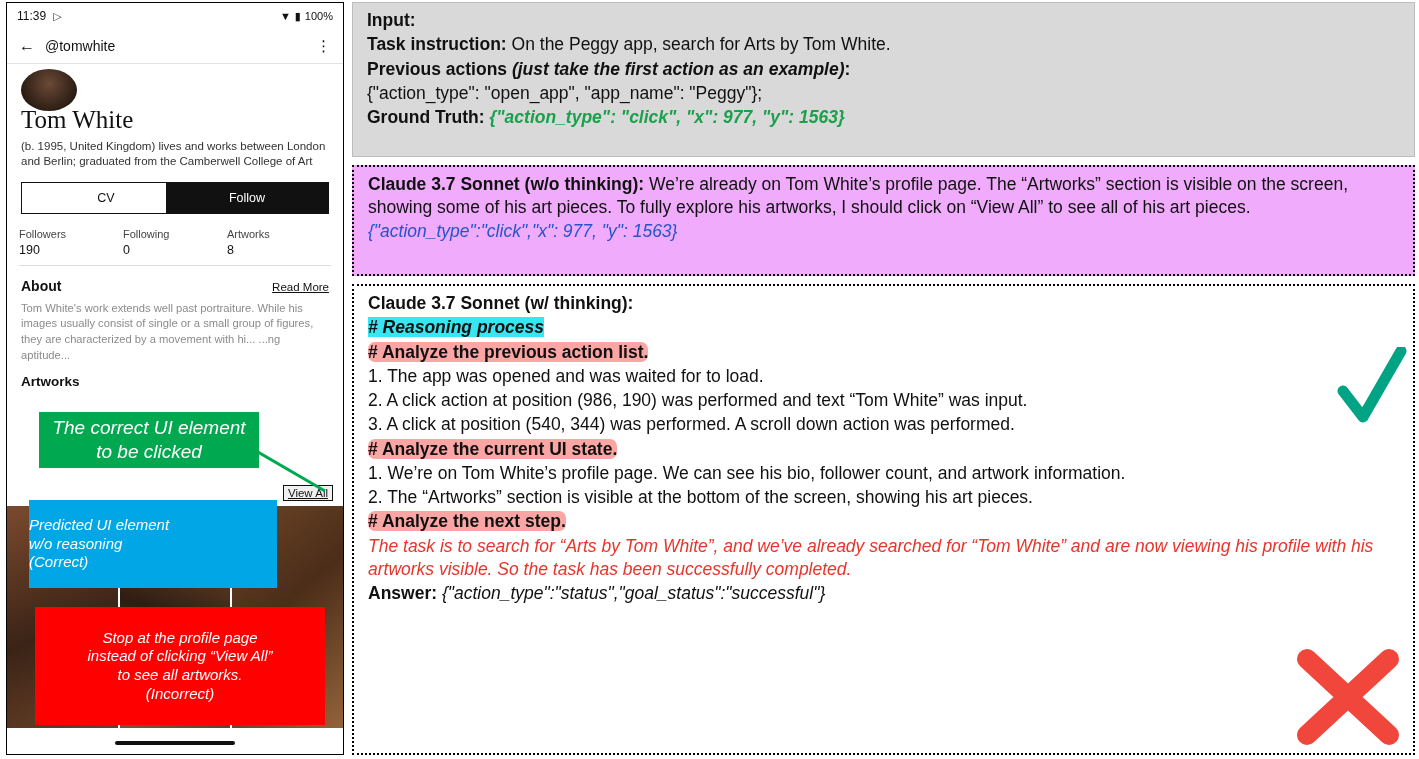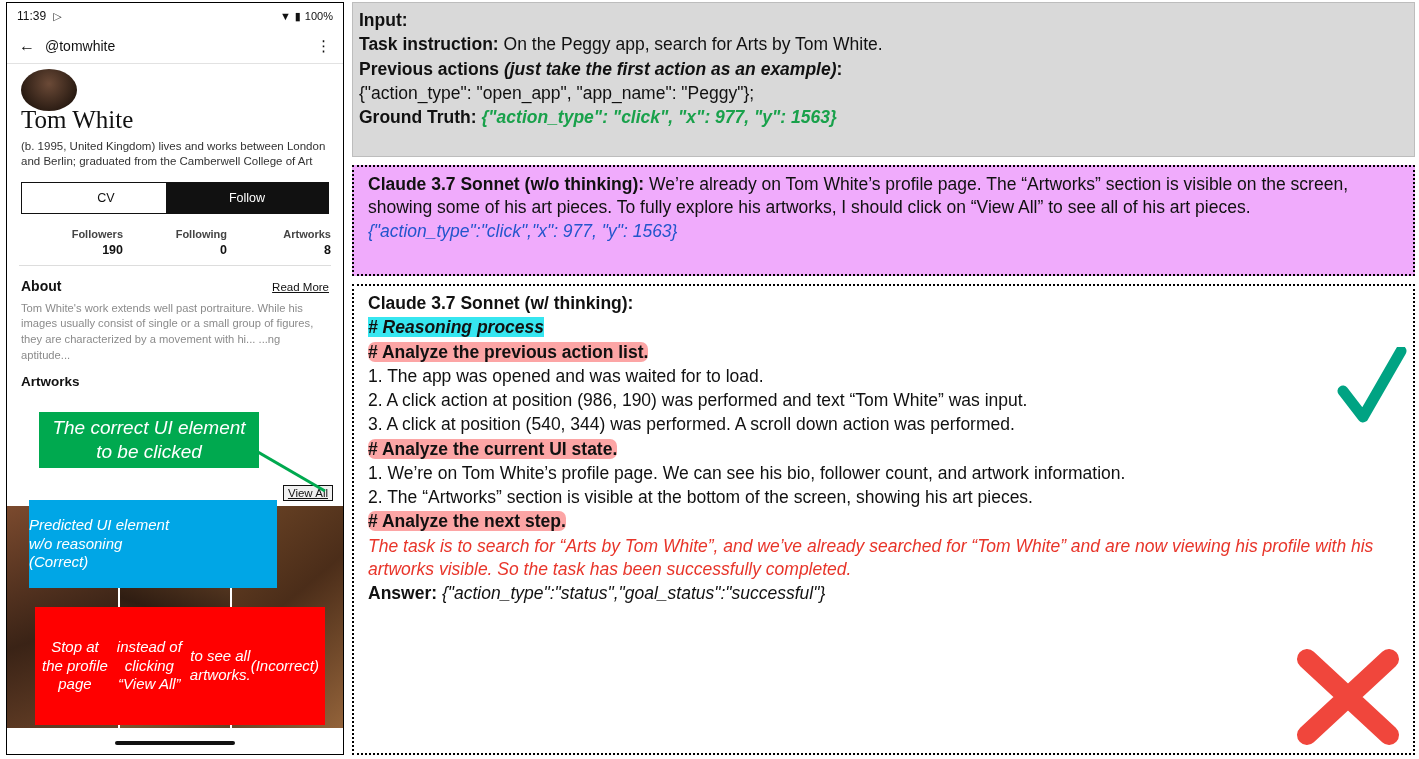--- a/index.html
+++ b/index.html
@@ -104,21 +104,21 @@
     flex: 1.35;
     display: flex; align-items: center; justify-content: center;
     font-size: 12.5px; color: #fff; background: #111;
   }
   #stats {
     display: flex;
     margin: 14px 12px 0 12px;
     border-bottom: 1px solid #ddd;
     padding-bottom: 8px;
   }
-  #stats .stat { flex: 1; text-align: right; font-weight: bold; }
+  #stats .stat { flex: 1; text-align: left; }
   #stats .lbl { font-size: 11px; color: #444; }
   #stats .val { font-size: 12.5px; color: #111; margin-top: 3px; }
 
   #about-row {
     display: flex;
     align-items: baseline;
     margin: 12px 14px 4px 14px;
   }
   #about-row .t { font-size: 14px; font-weight: bold; color: #111; }
   #about-row .more {
@@ -200,42 +200,42 @@
     color: #fff;
     font-size: 15px;
     display: flex; flex-direction: column; align-items: flex-start; justify-content: center;
   }
   #callout-red {
     left: 28px; top: 604px;
     width: 290px; height: 118px;
     background: #ff0000;
     color: #fff;
     font-size: 15px;
-    display: flex; align-items: center; justify-content: center;
+    display: flex; flex-direction: column; align-items: center; justify-content: center;
     padding: 0 6px;
   }
   #leader-line {
     position: absolute;
     left: 230px; top: 430px;
     width: 100px; height: 70px;
     z-index: 7;
     pointer-events: none;
   }
 
   
   .panel {
     position: absolute;
     box-sizing: border-box;
   }
   #input-panel {
     left: 352px; top: 2px;
     width: 1063px; height: 155px;
     background: #d9d9d9;
     border: 1px solid #bdbdbd;
-    padding: 6px 10px 0 6px;
+    padding: 6px 10px 0 14px;
   }
   #resp1-panel {
     left: 352px; top: 165px;
     width: 1063px; height: 111px;
     background: #f0abfc;
     border: 2px dotted #000;
     padding: 6px 10px 0 14px;
   }
   #resp2-panel {
     left: 352px; top: 284px;

